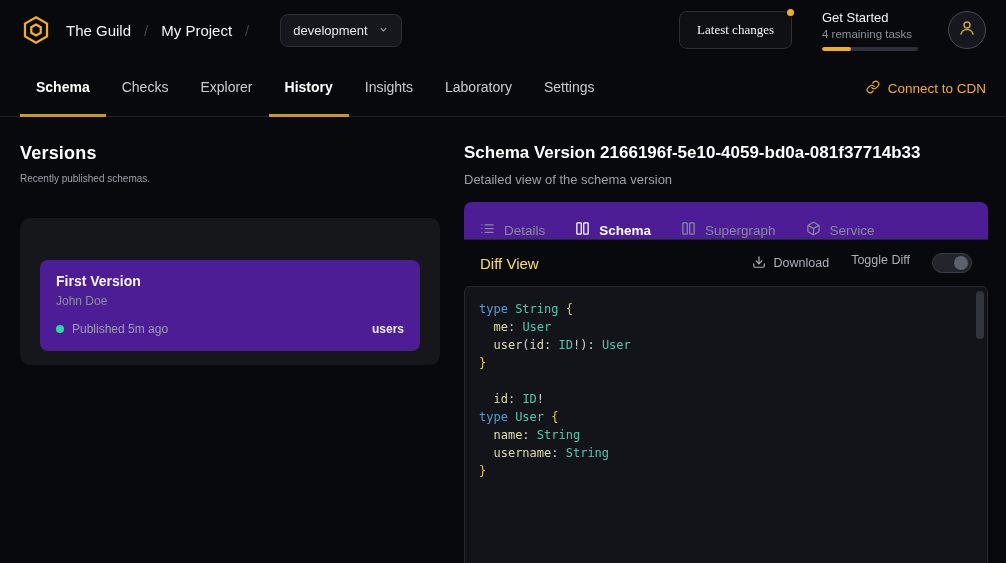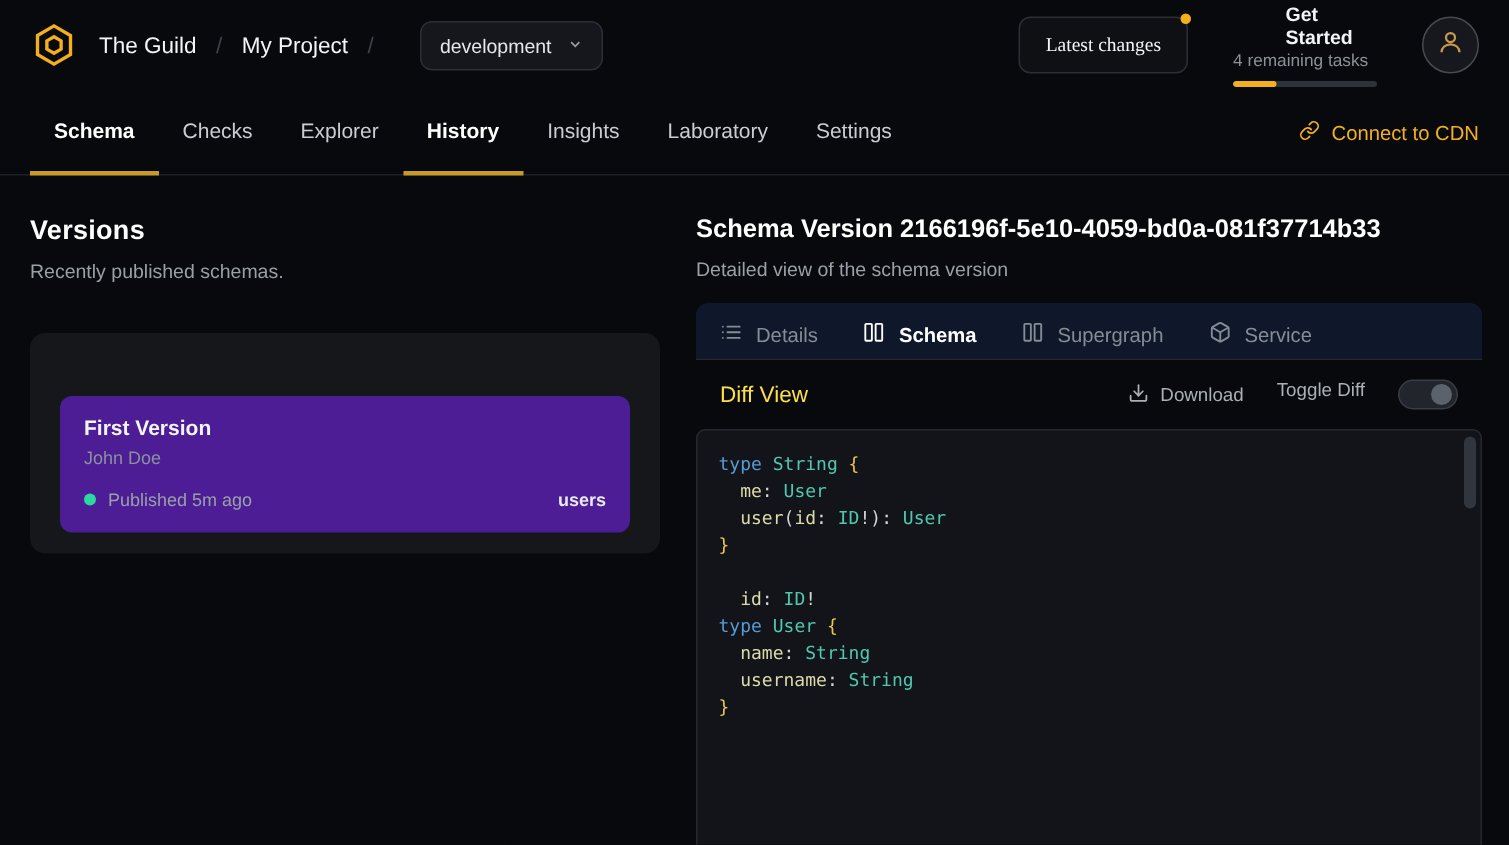--- a/index.html
+++ b/index.html
@@ -21,21 +21,21 @@
     background: #15171c; border: 1px solid #2b2f37; border-radius: 8px;
     padding: 8px 12px; font-size: 13px; color: #e5e7eb; cursor: pointer;
   }
   .header-right { margin-left: auto; display: flex; align-items: center; gap: 30px; }
   .latest-btn {
     position: relative; background: #0e1014; border: 1px solid #2b2f37; border-radius: 8px;
     padding: 10px 17px; font-size: 13px; color: #f3f4f6; cursor: pointer; font-family: Liberation Serif, serif;
   }
   .notif-dot { position: absolute; top: -3px; right: -3px; width: 7px; height: 7px; border-radius: 50%; background: #f3b01c; }
   .get-started { width: 96px; cursor: pointer; }
-  .gs-title { font-size: 13px; font-weight: 700; color: #f3f4f6; margin-left: 35px; }
+  .gs-title { font-size: 13px; font-weight: 400; color: #f3f4f6; }
   .gs-sub { font-size: 11.5px; color: #8b919a; margin-top: 3px; }
   .gs-bar { margin-top: 7px; height: 4px; background: #2d3publicité139; background: #2d3139; border-radius: 2px; overflow: hidden; }
   .gs-fill { height: 100%; background: #f3b01c; border-radius: 2px; }
   .avatar {
     width: 38px; height: 38px; border-radius: 50%; background: #17181d;
     border: 1px solid #454a53; display: grid; place-items: center; cursor: pointer;
   }
 
   
   .nav { height: 57px; display: flex; align-items: stretch; padding: 0 20px; border-bottom: 1px solid #1d2026; }
@@ -43,40 +43,40 @@
   .nav-tab {
     display: flex; align-items: center; padding: 0 16px; font-size: 14px;
     color: #c9cdd3; cursor: pointer; border-bottom: 3px solid transparent; margin-bottom: -1px;
   }
   .nav-tab.active { color: #ffffff; border-bottom-color: #c79a2a; font-weight: 600; }
   .cdn-link { margin-left: auto; display: flex; align-items: center; gap: 8px; color: #f3b01c; font-size: 13.5px; cursor: pointer; }
 
   
   .main { display: flex; padding: 26px 18px 0 20px; gap: 24px; align-items: flex-start; }
   .panel-title { font-size: 18px; font-weight: 700; color: #fff; letter-spacing: .2px; }
-  .panel-sub { font-size: 13px; color: #9aa0a8; margin-top: 9px; }
+  .panel-sub { font-size: 10px; color: #9aa0a8; margin-top: 9px; }
 
   .left-col { width: 420px; flex: none; }
   .versions-card { margin-top: 34px; background: #16171b; border-radius: 10px; padding: 42px 20px 14px 20px; }
   .version-item { background: #4c1d95; border-radius: 8px; padding: 13px 16px 15px 16px; cursor: pointer; }
   .vi-name { font-size: 14px; font-weight: 600; color: #f3f4f6; }
   .vi-author { font-size: 12px; color: #8b919a; margin-top: 5px; }
   .vi-status-row { display: flex; align-items: center; margin-top: 14px; }
   .vi-dot { width: 8px; height: 8px; border-radius: 50%; background: #2bd99f; margin-right: 8px; }
   .vi-status { font-size: 12px; color: #9aa0a8; }
   .vi-badge { margin-left: auto; font-size: 12px; font-weight: 700; color: #e7e9ec; }
 
   .right-col { flex: 1; min-width: 0; }
   .detail-title { font-size: 17px; font-weight: 700; color: #fff; }
   .detail-sub { font-size: 13px; color: #9aa0a8; margin-top: 9px; }
 
   .detail-panel { margin-top: 15px; }
   .tab-strip {
-    display: flex; align-items: flex-start; gap: 30px; background: #0f172a;
-    border-radius: 8px 8px 0 0; padding: 12px 16px; height: 38px; border-bottom: 1px solid #24272d;
+    display: flex; align-items: flex-end; gap: 30px; background: #4c1d95;
+    border-radius: 8px 8px 0 0; padding: 0 16px; height: 38px; border-bottom: 1px solid #24272d;
   }
   .ptab { display: flex; align-items: center; gap: 9px; font-size: 13.5px; color: #868c95; cursor: pointer; }
   .ptab svg { width: 15px; height: 15px; }
   .ptab.active { color: #ffffff; font-weight: 600; }
 
   .diff-toolbar { display: flex; align-items: center; height: 46px; padding: 0 16px; }
   .diff-title { font-size: 15px; font-weight: 400; color: #fde047; }
   .toolbar-right { margin-left: auto; display: flex; gap: 22px; }
   .dl-btn { display: flex; align-items: center; gap: 8px; color: #aab0b8; font-size: 12.5px; cursor: pointer; }
   .dl-btn svg { width: 14px; height: 14px; }

